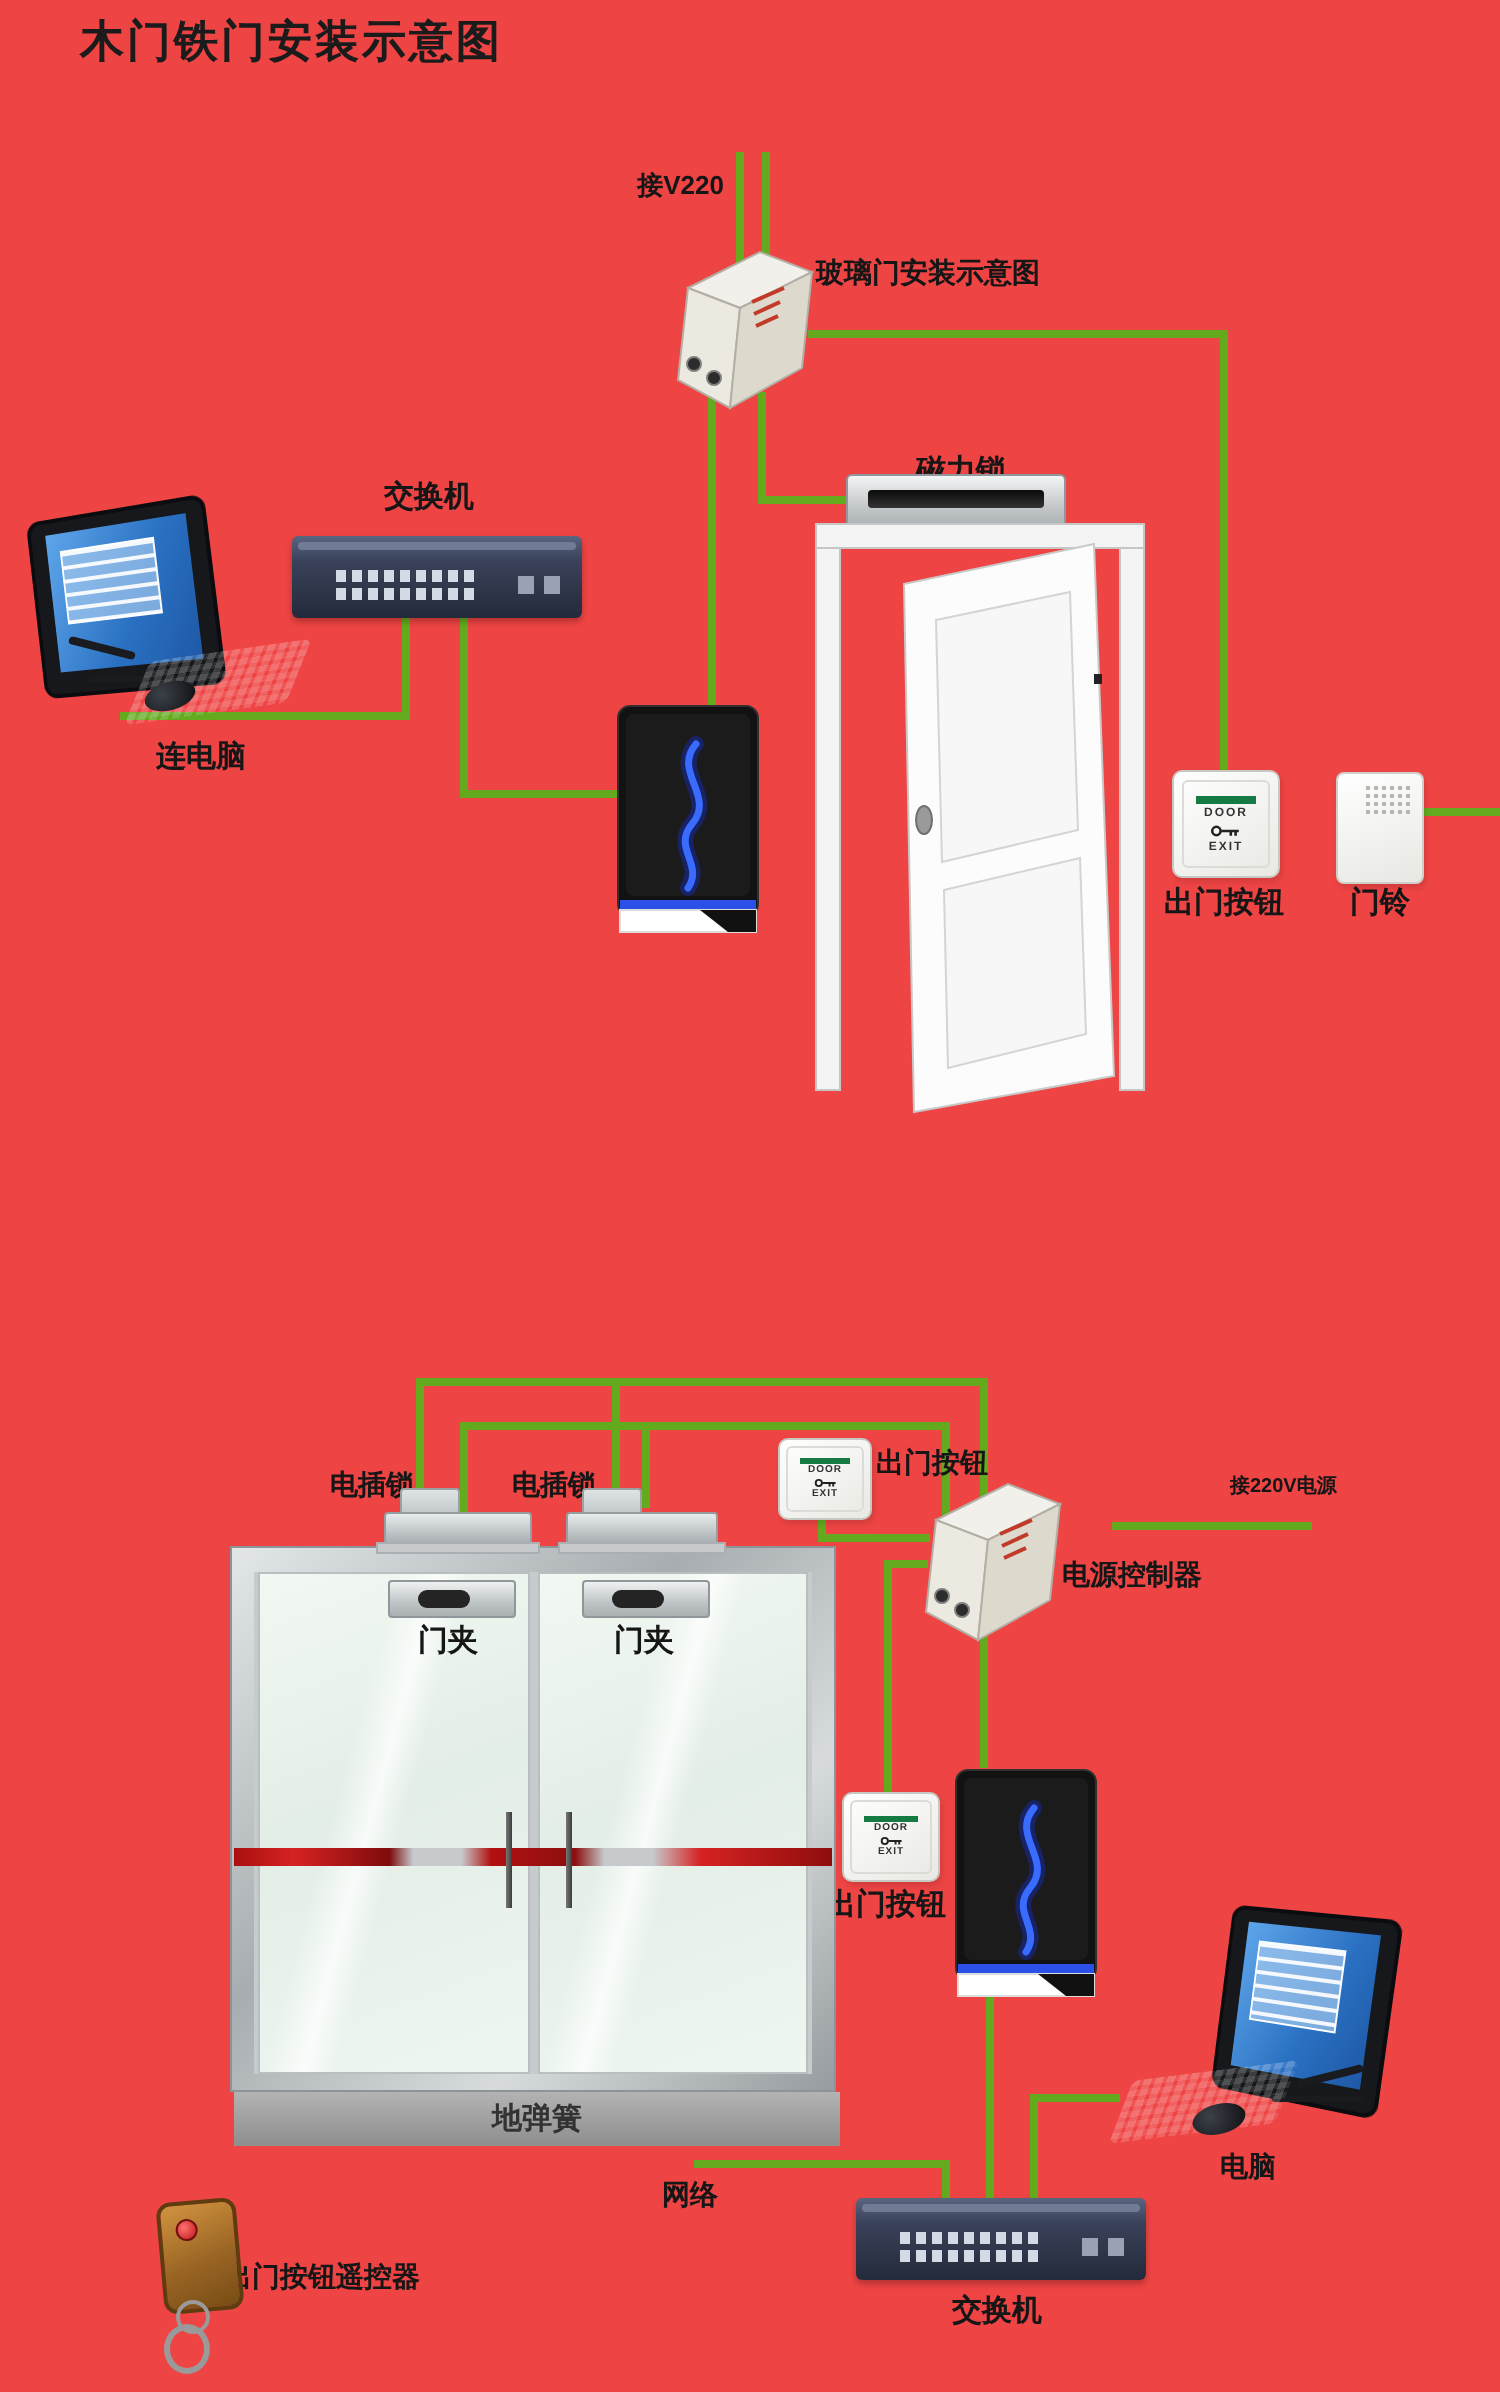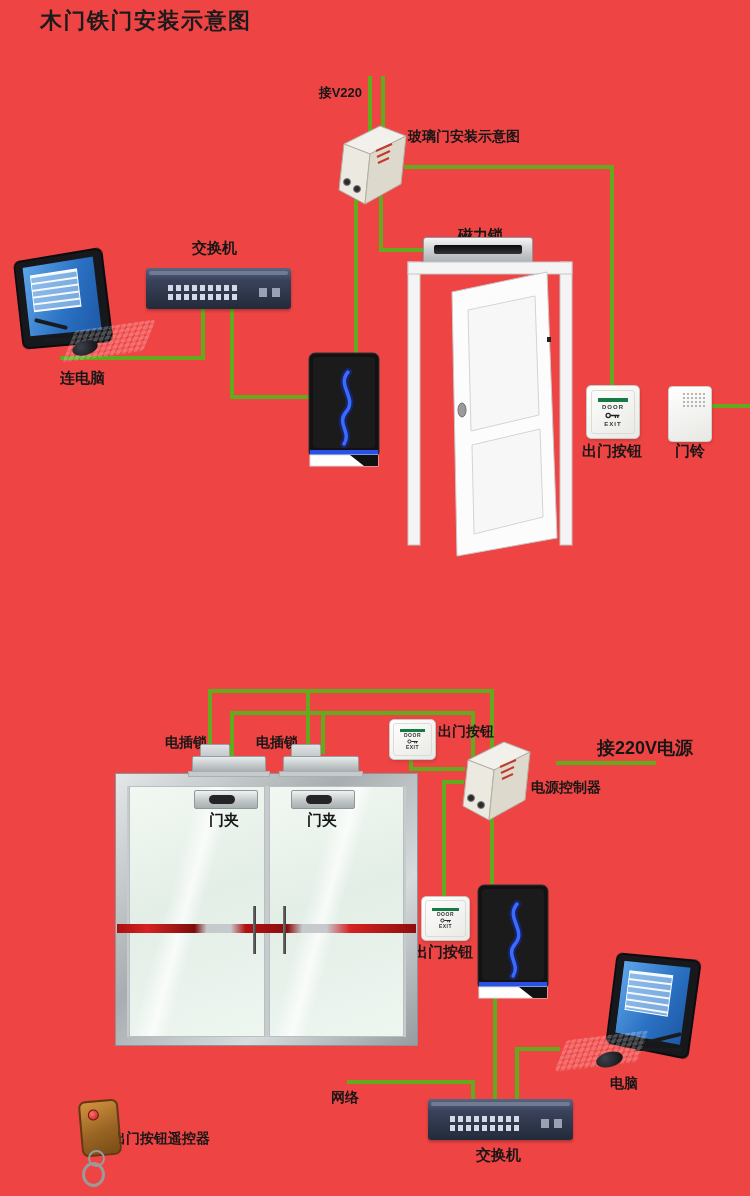--- a/index.html
+++ b/index.html
@@ -122,21 +122,21 @@
       <polyline points="560,1049 517,1049 517,1099"></polyline>
       <polyline points="347,1082 473,1082 473,1099"></polyline>
     </g>
   </svg>
 
   <div class="lbl title" style="left:40px;top:6px;">木门铁门安装示意图</div>
   <div class="lbl" style="left:306px;top:84px;width:56px;text-align:right;font-size:13px;">接V220</div>
   <div class="lbl" style="left:408px;top:128px;font-size:14px;">玻璃门安装示意图</div>
   <div class="lbl" style="left:438px;top:226px;margin-left:20px;">磁力锁</div>
   <div class="lbl" style="left:192px;top:239px;">交换机</div>
-  <div class="lbl" style="left:60px;top:369px;">连电脑</div>
+  <div class="lbl" style="left:78px;top:369px;">连电脑</div>
   <div class="lbl" style="left:582px;top:442px;">出门按钮</div>
   <div class="lbl" style="left:675px;top:442px;">门铃</div>
 
   <svg class="dev" style="left:330px;top:114px;" width="84" height="92" viewBox="0 0 84 92">
     <polygon points="14,30 50,12 76,22 40,40" fill="#f2f0ea" stroke="#b3afa5"></polygon>
     <polygon points="14,30 40,40 35,90 9,76" fill="#ece9e1" stroke="#b3afa5"></polygon>
     <polygon points="40,40 76,22 71,70 35,90" fill="#ddd9cc" stroke="#b3afa5"></polygon>
     <path d="M46,37 l16,-7 M47,43 l13,-6 M48,49 l11,-5" stroke="#c23a2a" stroke-width="2" fill="none"></path>
     <circle cx="17" cy="68" r="3.5" fill="#2c2c2c" stroke="#808080"></circle>
     <circle cx="27" cy="75" r="3.5" fill="#2c2c2c" stroke="#808080"></circle>
@@ -197,21 +197,21 @@
     </div>
   </div>
 
   <div class="bell" style="left:668px;top:386px;width:42px;height:54px;">
     <div class="grill"></div>
   </div>
 
   <div class="lbl" style="left:165px;top:734px;font-size:14px;">电插锁</div>
   <div class="lbl" style="left:256px;top:734px;font-size:14px;">电插锁</div>
   <div class="lbl" style="left:438px;top:723px;font-size:14px;">出门按钮</div>
-  <div class="lbl" style="left:597px;top:736px;font-size:18px;">接220V电源</div>
+  <div class="lbl" style="left:615px;top:736px;font-size:10px;">接220V电源</div>
   <div class="lbl" style="left:531px;top:779px;font-size:14px;">电源控制器</div>
   <div class="lbl" style="left:413px;top:943px;">出门按钮</div>
   <div class="lbl" style="left:331px;top:1089px;font-size:14px;">网络</div>
   <div class="lbl" style="left:610px;top:1075px;font-size:14px;">电脑</div>
   <div class="lbl" style="left:476px;top:1146px;">交换机</div>
   <div class="lbl" style="left:112px;top:1130px;font-size:14px;">出门按钮遥控器</div>
 
   <div class="gdoor" style="left:115px;top:773px;width:301px;height:271px;">
     <div class="glass">
       <div class="pane"></div>
@@ -273,20 +273,23 @@
   <svg class="dev" style="left:477px;top:884px;" width="72" height="116" viewBox="0 0 72 116">
     <rect x="1" y="1" width="70" height="105" rx="6" fill="#121212" stroke="#303030"></rect>
     <rect x="5" y="5" width="62" height="91" rx="4" fill="#1b1b1b"></rect>
     <path d="M40,20 C28,34 50,46 38,60 C28,72 44,80 36,92" stroke="#1530d8" stroke-width="8" fill="none" opacity=".4" stroke-linecap="round"></path>
     <path d="M40,20 C28,34 50,46 38,60 C28,72 44,80 36,92" stroke="#3a6bff" stroke-width="3.5" fill="none" stroke-linecap="round"></path>
     <rect x="2" y="98" width="68" height="5" fill="#2a50e8"></rect>
     <rect x="2" y="103" width="68" height="11" fill="#ffffff" stroke="#dddddd"></rect>
     <polygon points="42,103 70,103 70,114 56,114" fill="#111"></polygon>
   </svg>
 
+  <div class="floorbar" style="left:117px;top:1046px;width:303px;height:27px;line-height:27px;">
+    <span class="lbl-in">地弹簧</span>
+  </div>
 
   <div class="remote" style="left:80px;top:1100px;width:36px;height:52px;transform:rotate(-5deg);">
     <div class="rbtn"></div>
   </div>
   <div class="ring" style="left:88px;top:1150px;width:13px;height:13px;"></div>
   <div class="ring" style="left:82px;top:1162px;width:17px;height:19px;border-width:3px;"></div>
 
   <div class="monitor" style="left:606px;top:956px;width:86px;height:92px;transform:perspective(320px) rotateY(-20deg) rotate(8deg);">
     <div class="screen">
         <div class="win"></div>

